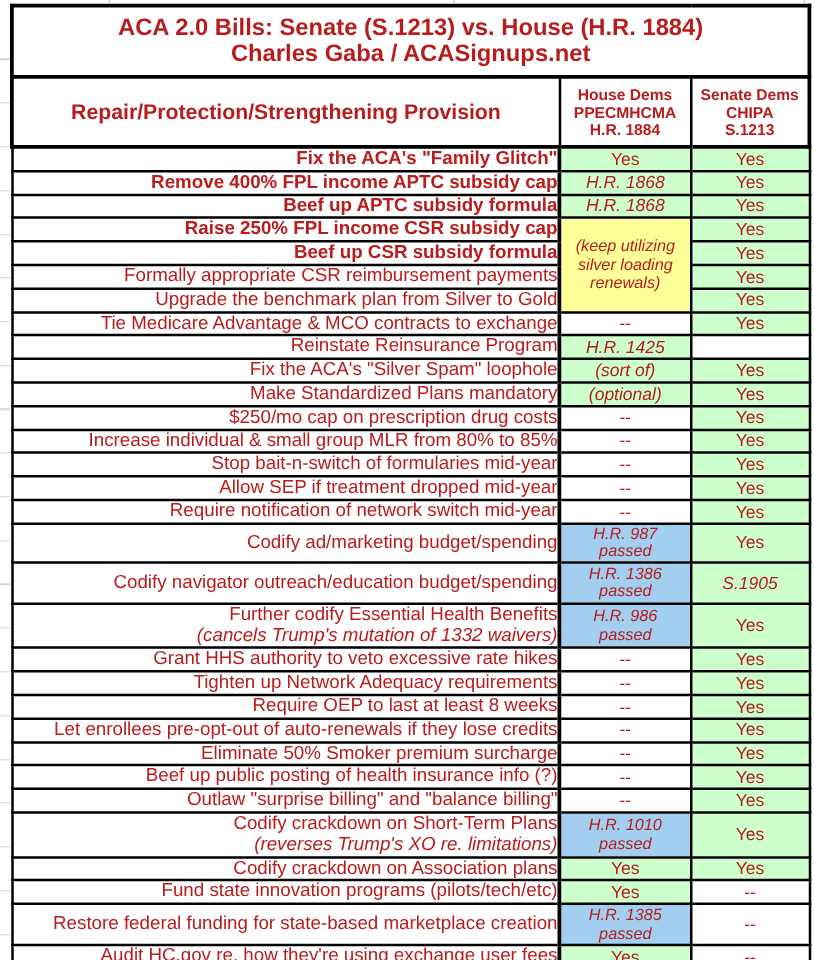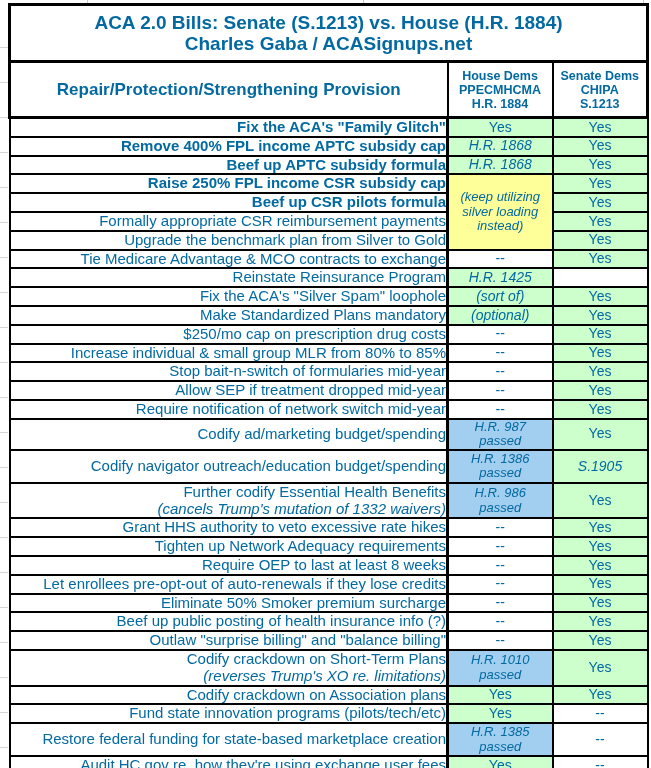--- a/index.html
+++ b/index.html
@@ -1,18 +1,18 @@
 <!DOCTYPE html>
 <html style="--yes-green: #CCFFCC; --passed-blue: #A2CFEF; --note-yellow: #FFFF99;"><head>
 <meta charset="utf-8">
 <style>
   html,body{margin:0;padding:0;background:#fff;}
   .canvas{
     position:relative;width:651px;height:768px;background:#ffffff;overflow:hidden;
-    font-family:"Liberation Sans",sans-serif;color:#0369a1;
+    font-family:"Liberation Sans",sans-serif;color:#b91c1c;
   }
   
   .gutter-left{
     position:absolute;left:0;top:0;width:8px;height:768px;
     background-image:repeating-linear-gradient(to bottom,#ffffff 0px,#ffffff 34px,#d6d6d6 34px,#d6d6d6 35px);
     background-position:0 13px;
   }
   .tick{position:absolute;top:0;width:1px;height:3px;background:#c9c9c9;}
   .vline-below{position:absolute;width:1px;background:#d6d6d6;}
 
@@ -100,25 +100,25 @@
           <td class="val bg-green ital">H.R. 1868</td>
           <td class="val bg-green">Yes</td>
         </tr>
         <tr style="height: 18.5px;">
           <td class="prov bold">Beef up APTC subsidy formula</td>
           <td class="val bg-green ital">H.R. 1868</td>
           <td class="val bg-green">Yes</td>
         </tr>
         <tr style="height: 18.5px;">
           <td class="prov bold">Raise 250% FPL income CSR subsidy cap</td>
-          <td class="val bg-yellow ital note" rowspan="4">(keep utilizing silver loading instead)</td>
-          <td class="val bg-green">Yes</td>
-        </tr>
-        <tr style="height: 18.5px;">
-          <td class="prov bold">Beef up CSR pilots formula</td>
+          <td class="val bg-yellow ital note" rowspan="4">(keep utilizing silver loading renewals)</td>
+          <td class="val bg-green">Yes</td>
+        </tr>
+        <tr style="height: 18.5px;">
+          <td class="prov bold">Beef up CSR subsidy formula</td>
           <td class="val bg-green">Yes</td>
         </tr>
         <tr style="height: 18.5px;">
           <td class="prov">Formally appropriate CSR reimbursement payments</td>
           <td class="val bg-green">Yes</td>
         </tr>
         <tr style="height: 18.5px;">
           <td class="prov">Upgrade the benchmark plan from Silver to Gold</td>
           <td class="val bg-green">Yes</td>
         </tr>

